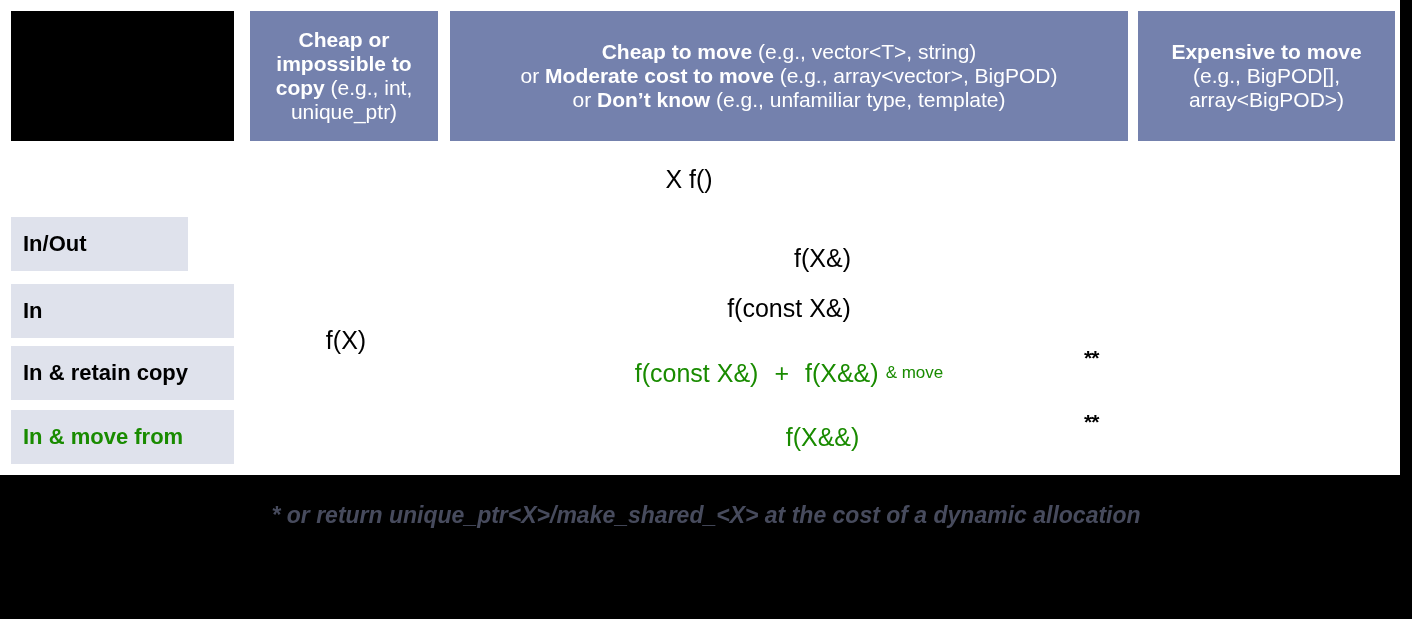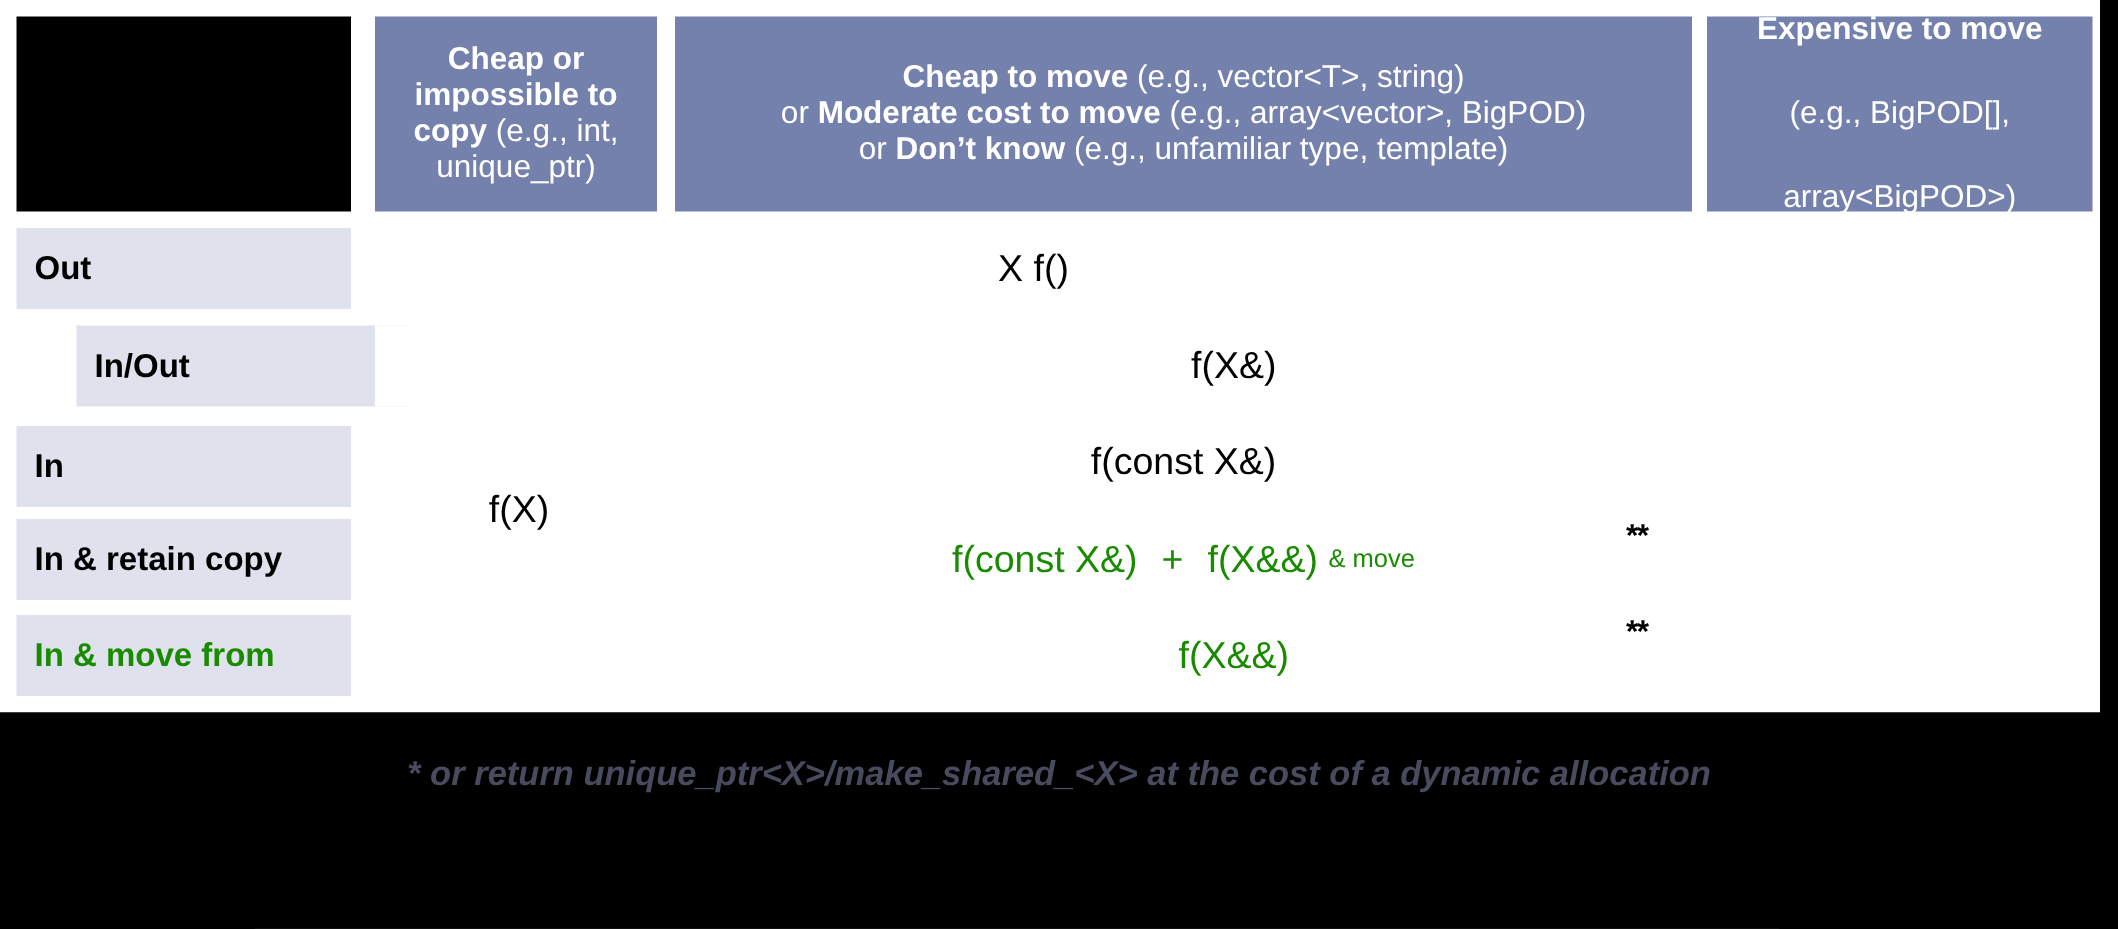--- a/index.html
+++ b/index.html
@@ -131,41 +131,40 @@
     <span class="line"><span class="norm">or </span><b>Don’t know</b><span class="norm"> (e.g., unfamiliar type, template)</span></span>
   </div>
 
   <div class="cell hdr" style="left:250px; top:11px; width:188px; height:130px;">
     <span class="line"><b>Cheap or</b></span>
     <span class="line"><b>impossible to</b></span>
     <span class="line"><b>copy</b><span class="norm"> (e.g., int,</span></span>
     <span class="line norm">unique_ptr)</span>
   </div>
 
-  <div class="cell hdr" style="left:1138px; top:11px; width:257px; height:130px;gap:32px;">
+  <div class="cell hdr" style="left:1138px; top:11px; width:257px; height:130px;">
     <span class="line"><b>Expensive to move</b></span>
     <span class="line norm">(e.g., BigPOD[],</span>
     <span class="line norm">array&lt;BigPOD&gt;)</span>
   </div>
 
-  <div class="cell rowlabel" style="left:11px; top:152px; width:223px; height:54px;">Out</div>
 
-  <div class="cell rowlabel" style="left:11px; top:217px; width:221px; height:54px;margin-left:40px;">In/Out</div>
+  <div class="cell rowlabel" style="left:11px; top:217px; width:177px; height:54px;">In/Out</div>
 
   <div class="cell rowlabel" style="left:11px; top:284px; width:223px; height:54px;">In</div>
 
   <div class="cell rowlabel" style="left:11px; top:346px; width:223px; height:54px;">In &amp; retain copy</div>
 
   <div class="cell rowlabel green" style="left:11px; top:410px; width:223px; height:54px;text-align:center;">In &amp; move from</div>
 
   <div class="cell body-cell" style="left:250px; top:152px; width:878px; height:54px;">X f()</div>
 
   <div class="cell body-cell" style="left:1138px; top:152px; width:257px; height:248px;"></div>
 
-  <div class="cell body-cell" style="left:250px; top:217px; width:1145px; height:54px;">f(X&amp;)</div>
+  <div class="cell body-cell" style="left:250px; top:231px; width:1145px; height:54px;">f(X&amp;)</div>
 
   <div class="cell body-cell" style="left:250px; top:281px; width:192px; height:119px;border-radius:20px;">f(X)</div>
 
   <div class="cell body-cell" style="left:450px; top:281px; width:678px; height:54px;">f(const X&amp;)</div>
 
   <div class="cell body-cell green" style="left:450px; top:346px; width:678px; height:54px;">
     <span>f(const X&amp;)</span>
     <span class="plus">+</span>
     <span>f(X&amp;&amp;)</span>
     <span class="small-move" style="padding-left:7px;">&amp; move</span>

